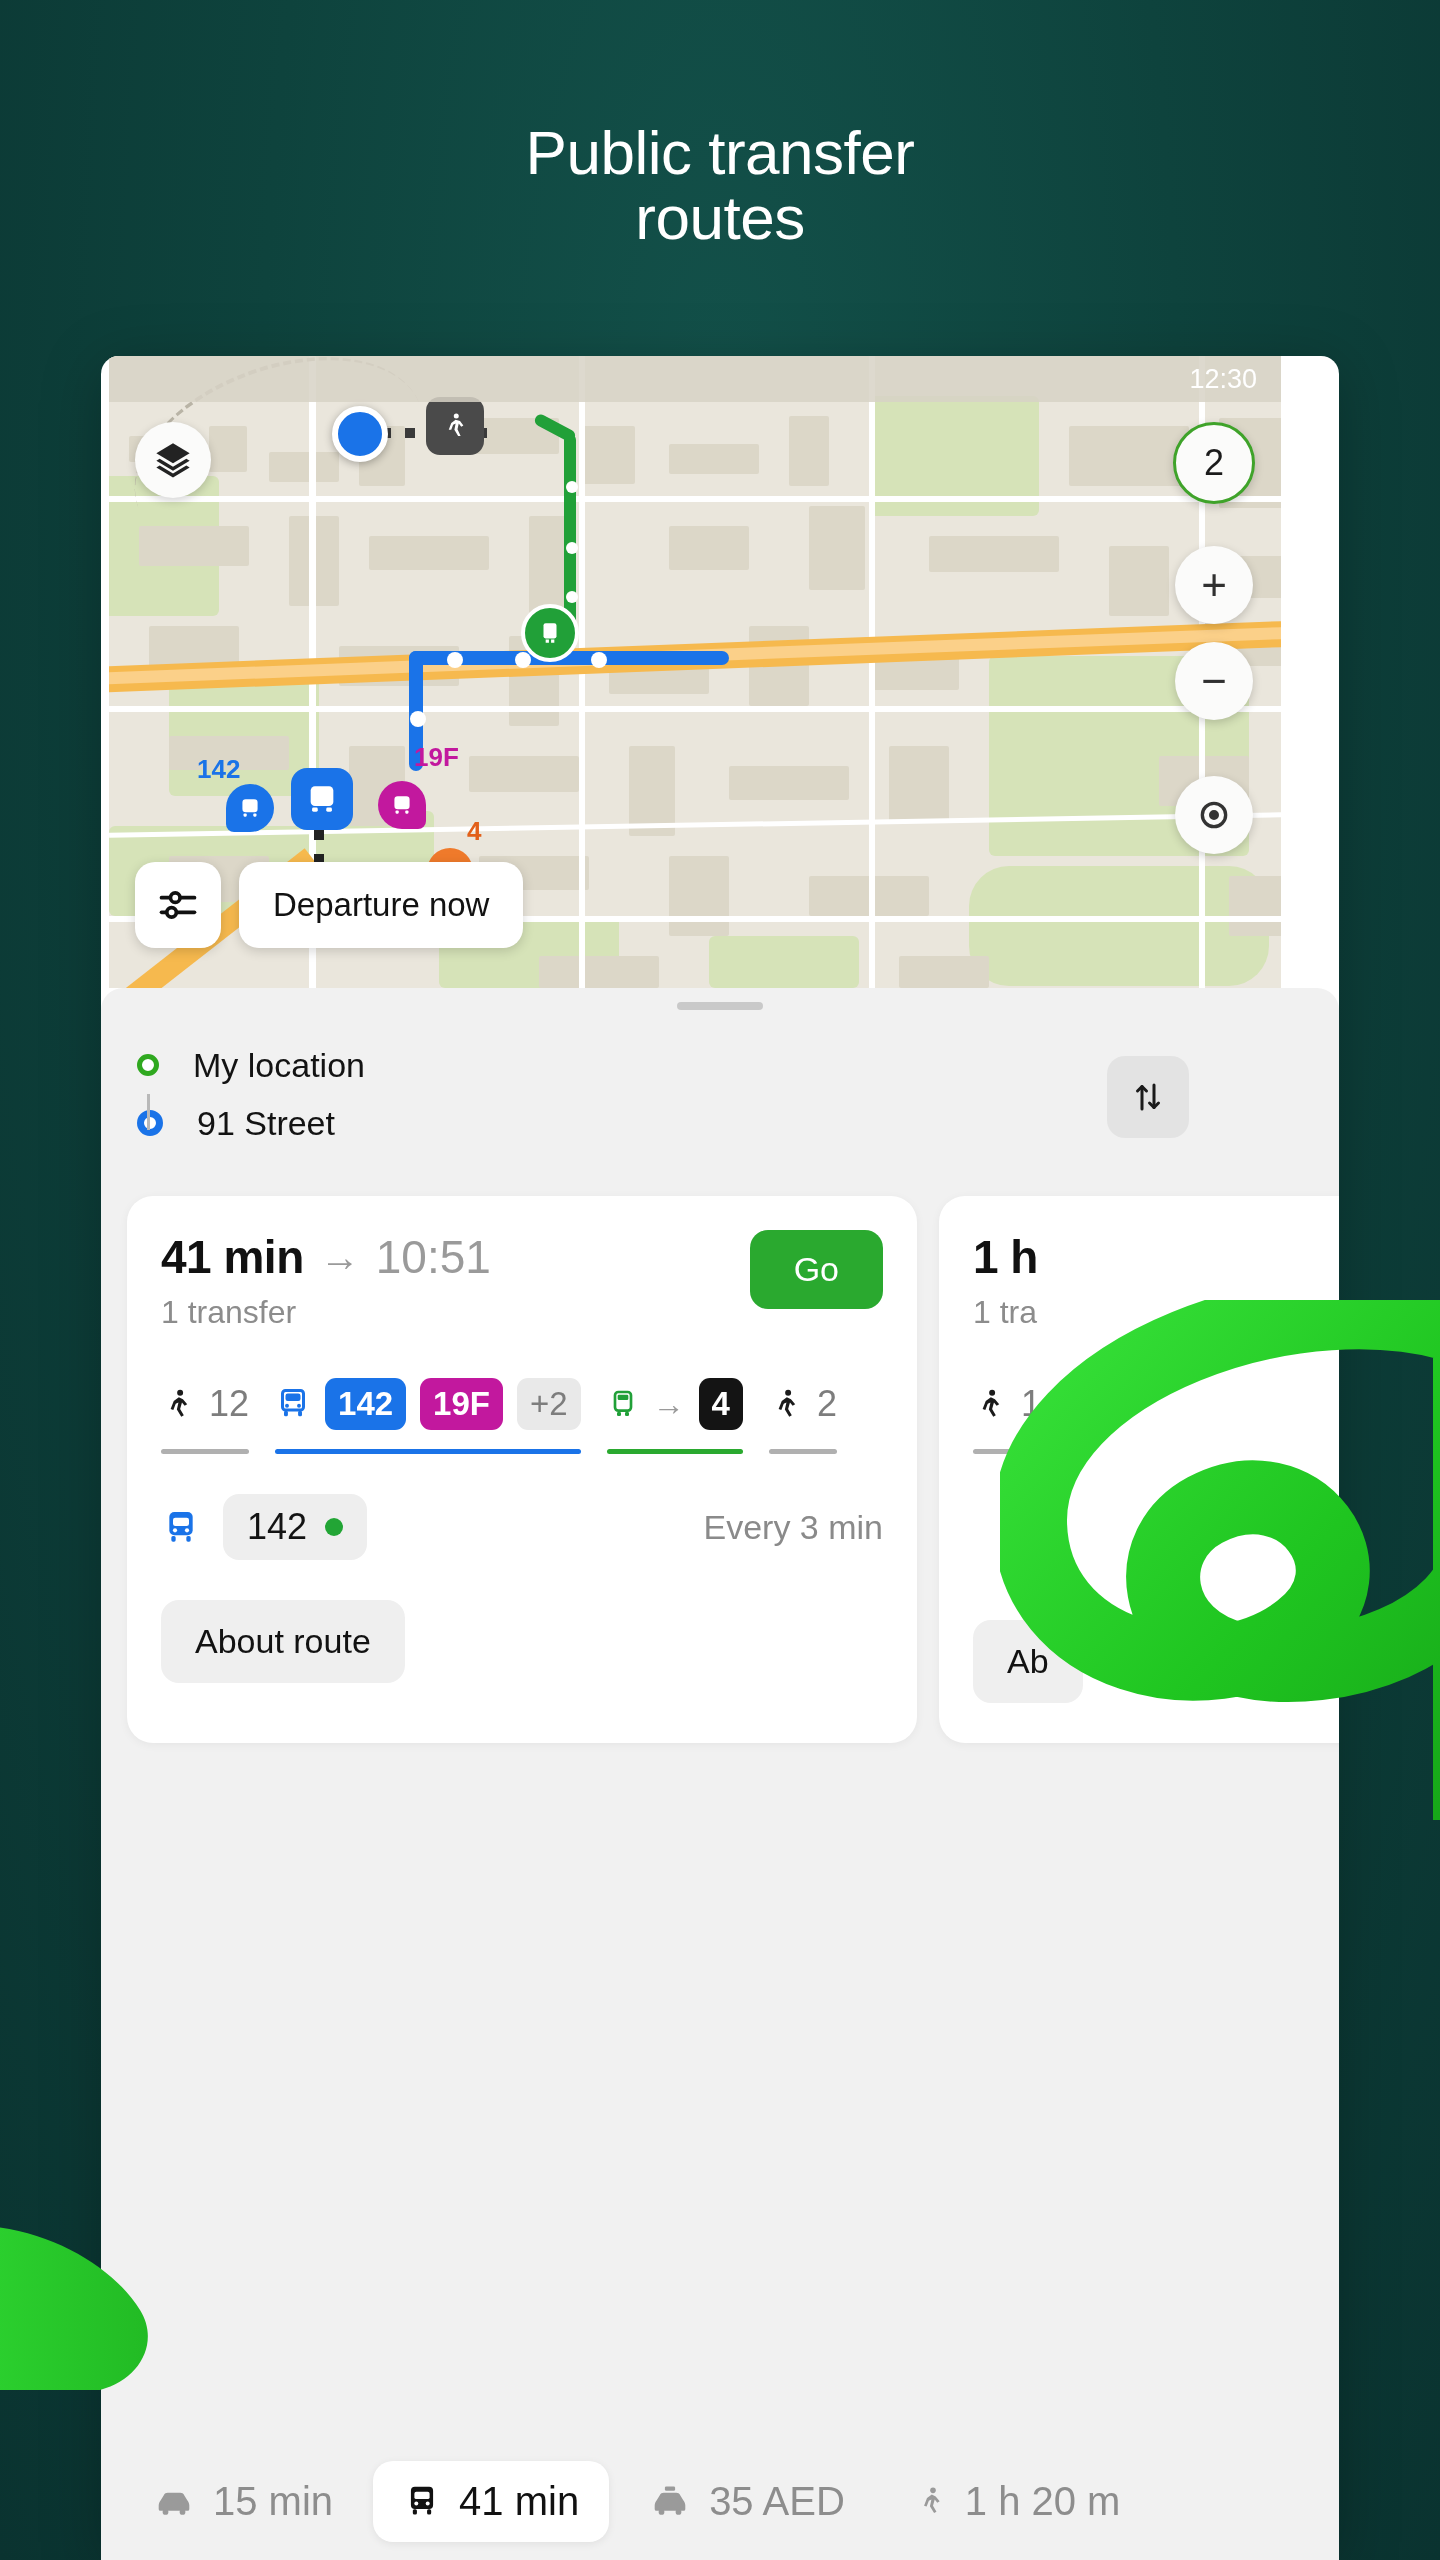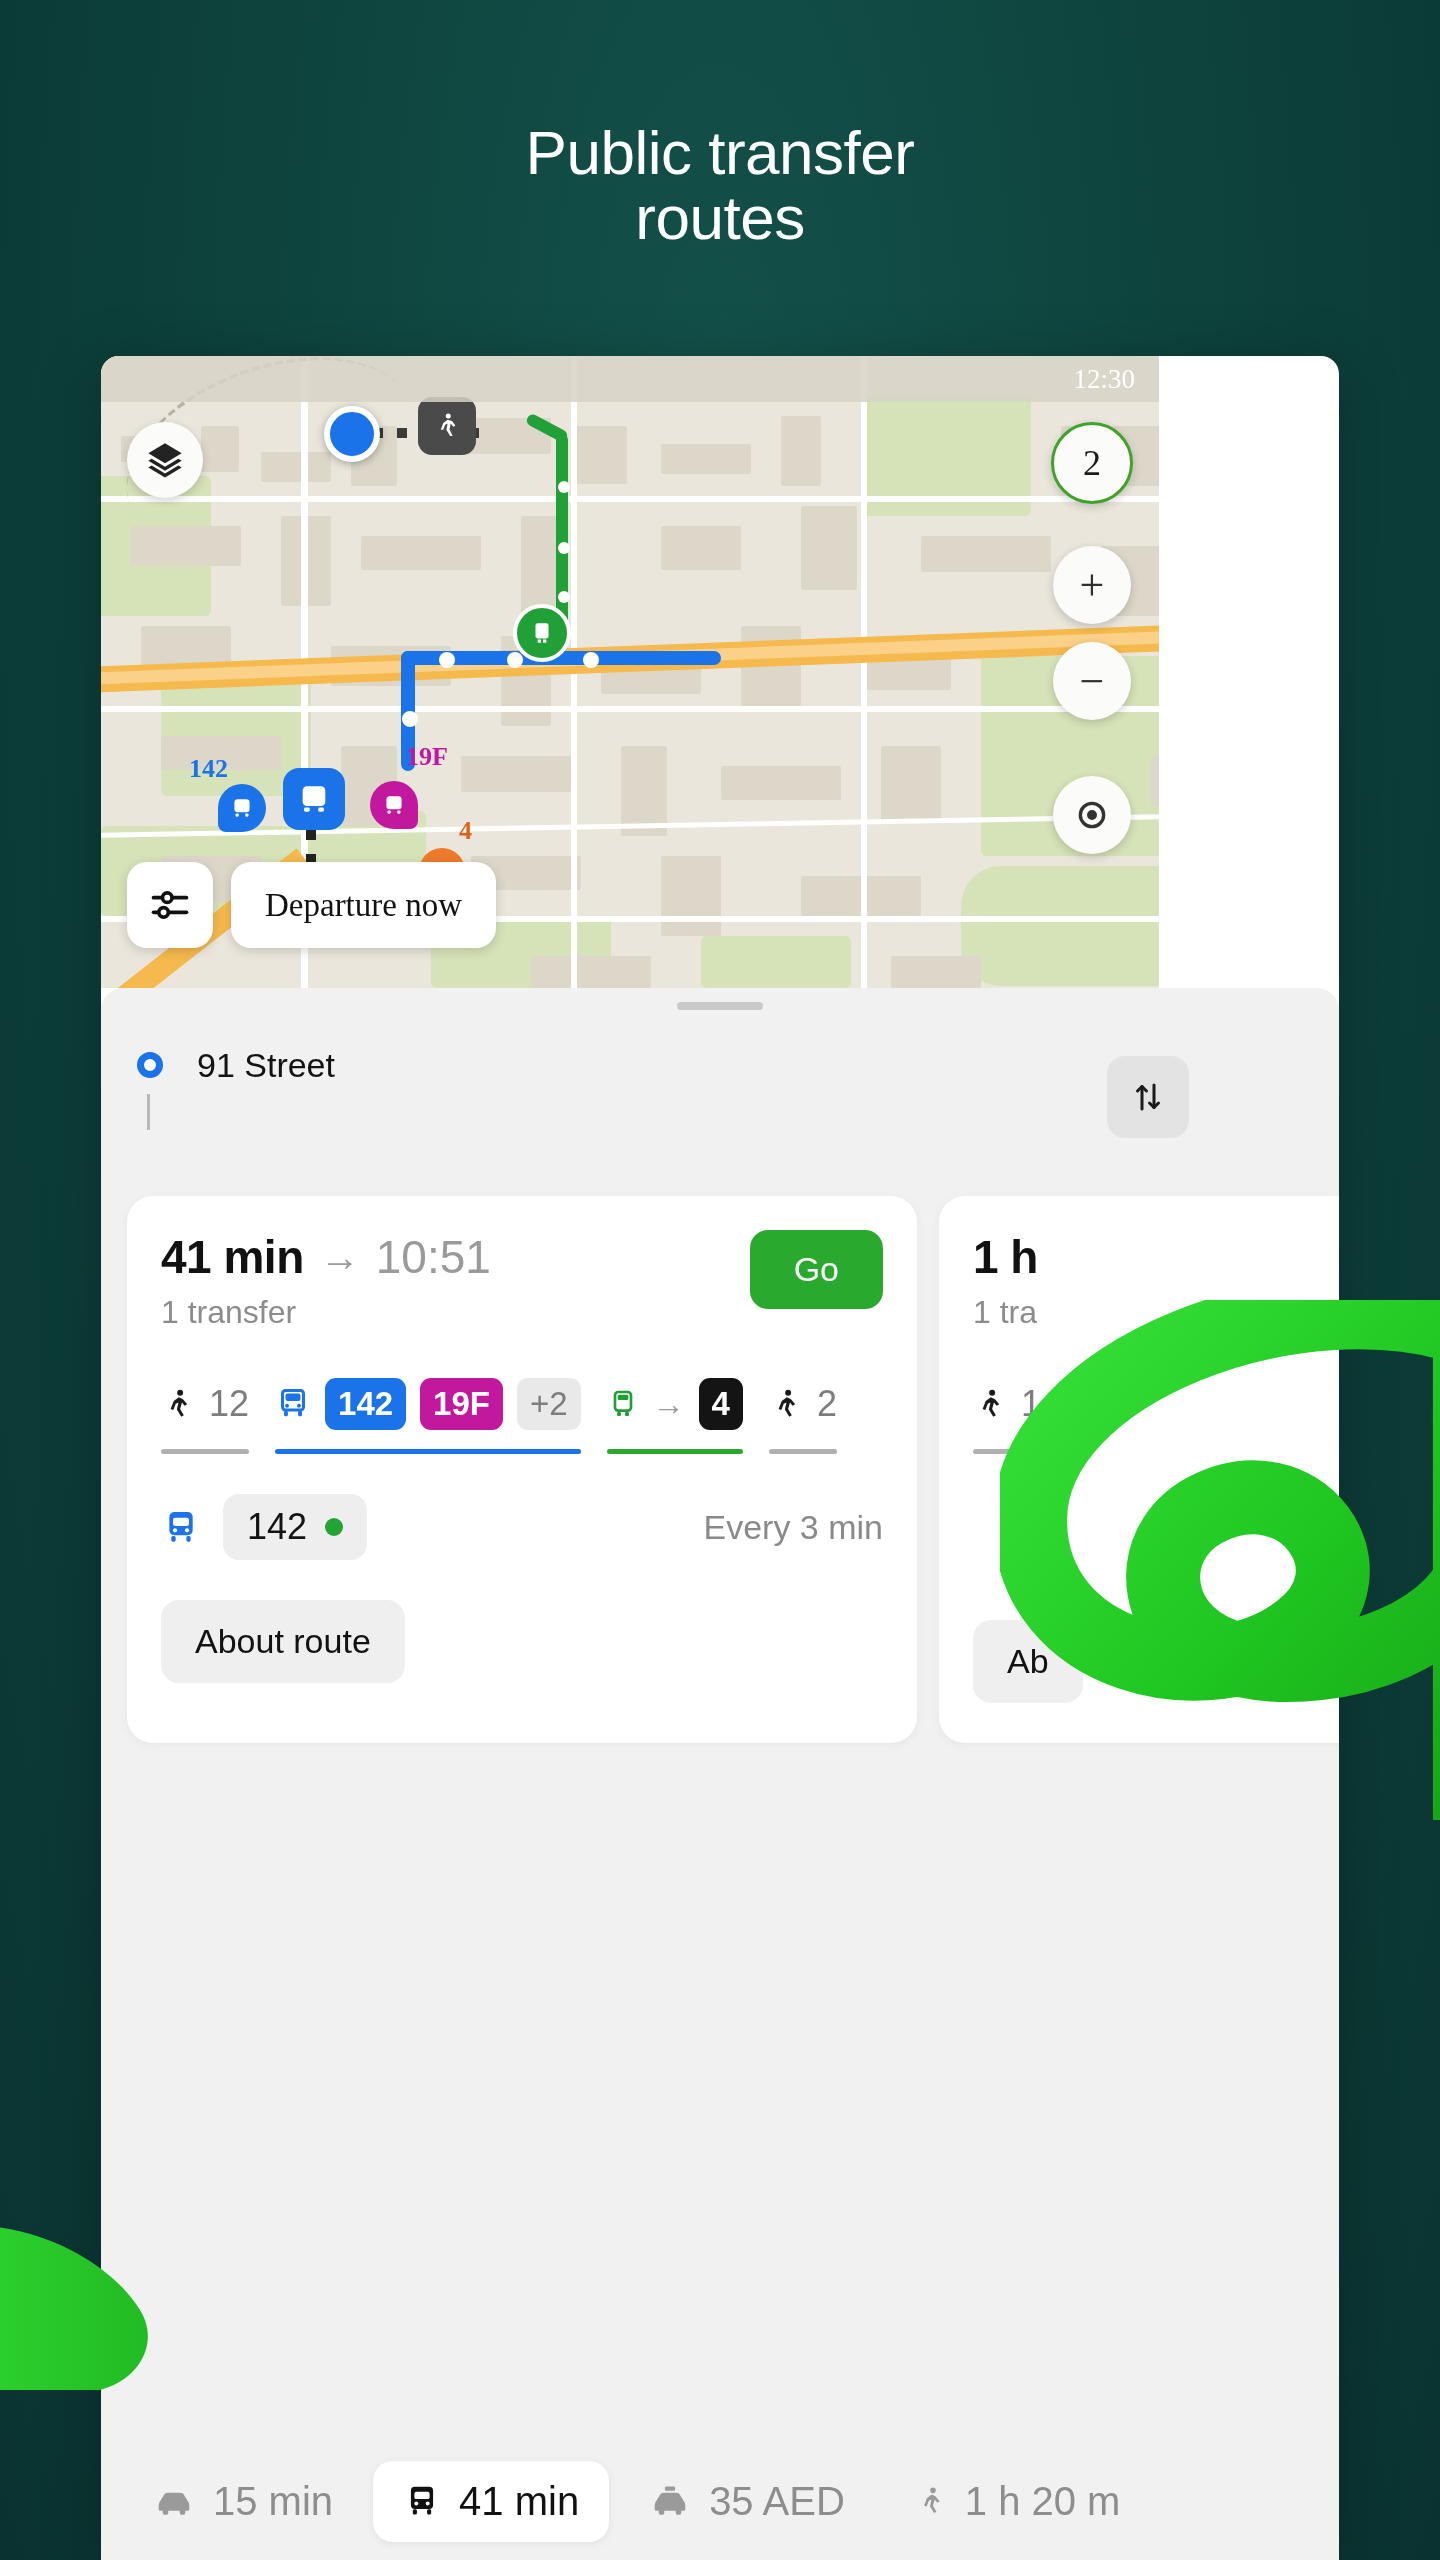--- a/index.html
+++ b/index.html
@@ -35,25 +35,24 @@
     width: 1238px;
     height: 2204px;
     border-radius: 18px 18px 0 0;
     overflow: hidden;
     background: #ffffff;
     box-shadow: 0 10px 60px rgba(0,0,0,0.25);
   }
 
   
   .map {
-    position: absolute; left: 0; top: 0;
-    width: 1058px; height: 632px;
+    position: absolute; left: 8px; top: 0;
+    width: 1172px; height: 632px;
     background: #eae6dc;
     overflow: hidden;
-    font-family: Liberation Serif, serif;
   }
   .map-bg { position: absolute; inset: 0; }
   .statusbar {
     position: absolute; top: 0; left: 0; right: 0; height: 46px;
     background: rgba(215,210,198,0.85);
     display: flex; align-items: center; justify-content: flex-end;
     padding-right: 24px;
     z-index: 6;
   }
   .statusbar .clock { font-size: 27px; color: #ffffff; font-weight: 400; }
@@ -399,20 +398,24 @@
         </svg>
       </div>
       <div class="pillbtn">Departure now</div>
     </div>
   </div>
 
   <div class="sheet">
     <div class="grabber"></div>
 
     <div class="endpoints">
+      <div class="ep-row">
+        <span class="dot-green"></span>
+        <span class="ep-label">My location</span>
+      </div>
       <div class="ep-connector"></div>
       <div class="ep-row">
         <span class="dot-blue"></span>
         <span class="ep-label">91 Street</span>
       </div>
       <div class="swap-btn">
         <svg width="36" height="36" viewBox="0 0 24 24" fill="none" stroke="#1b1b1b" stroke-width="2" stroke-linecap="round" stroke-linejoin="round">
           <path d="M8 20V5"></path>
             <path d="M5 8l3-3 3 3"></path>
             <path d="M16 4v15"></path>

